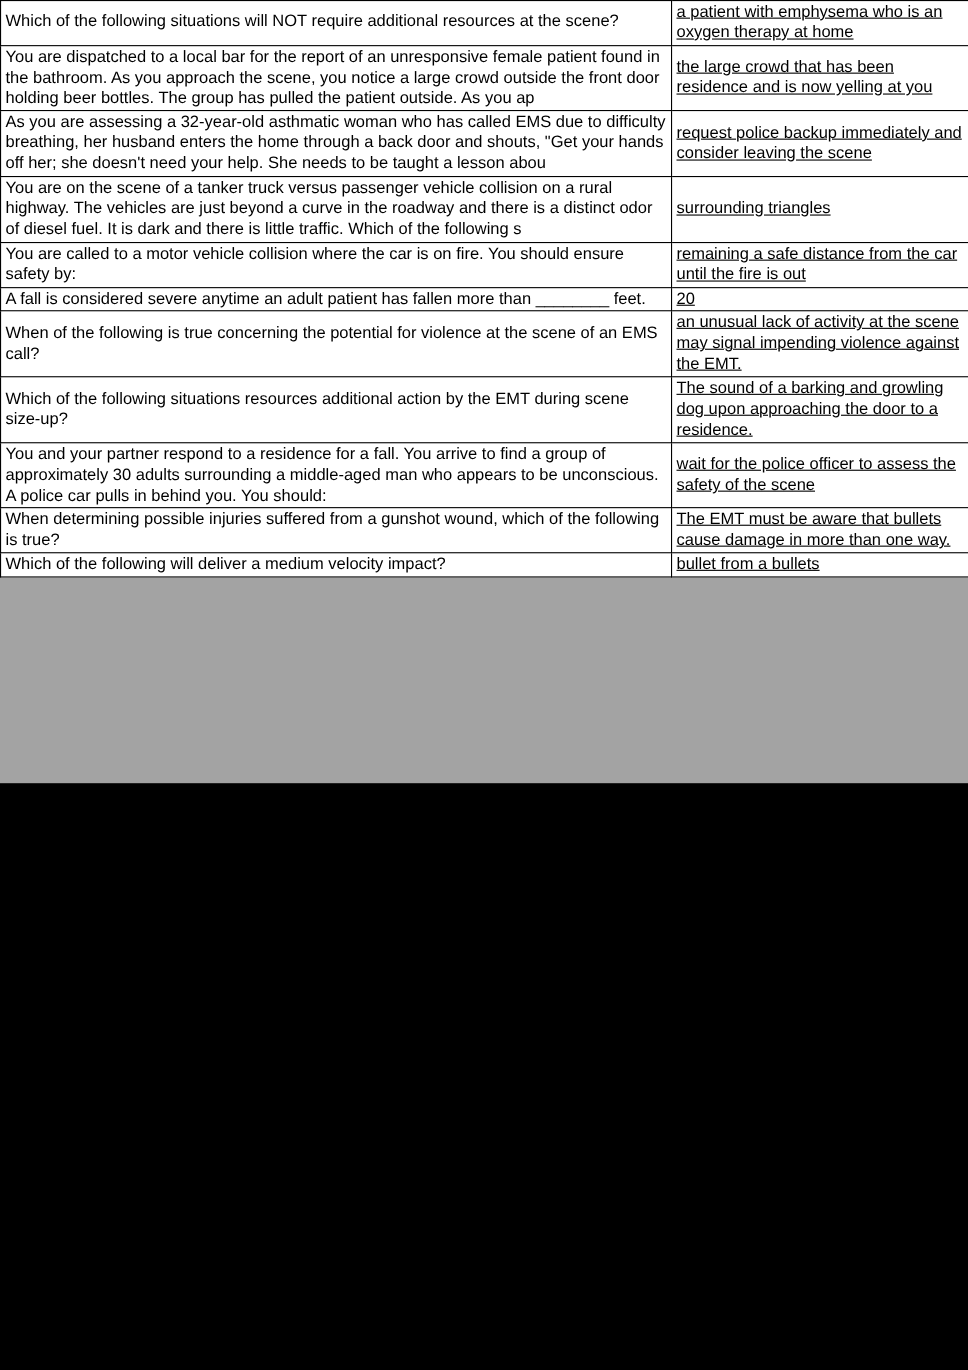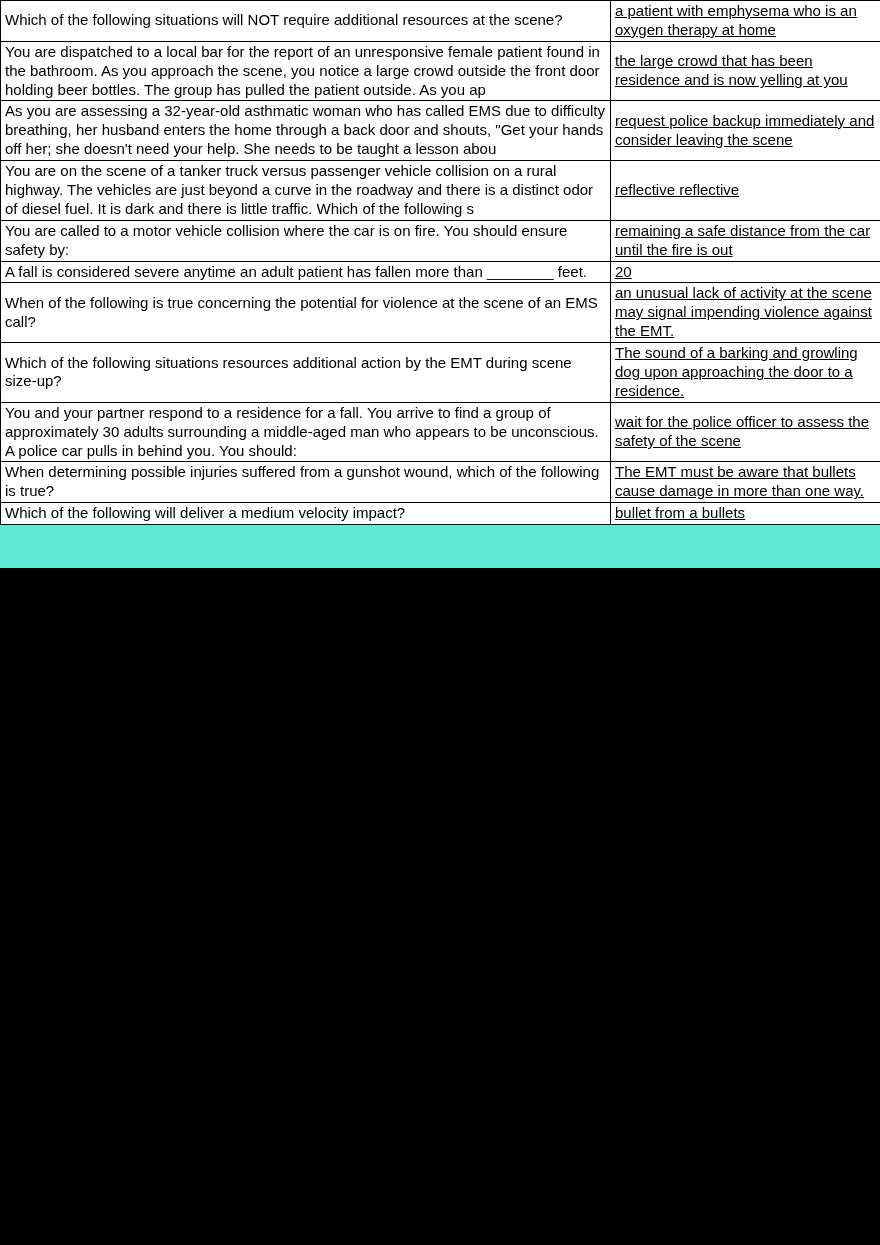--- a/index.html
+++ b/index.html
@@ -8,22 +8,22 @@
   }
   body {
     width: 880px;
     height: 1245px;
     background: #000000;
     font-family: "Liberation Sans", sans-serif;
     overflow: hidden;
   }
   .page {
     width: 880px;
-    height: 568px;
-    background: #5eead4;
+    height: 712px;
+    background: #a3a3a3;
     box-sizing: border-box;
   }
   table.qa {
     border-collapse: collapse;
     width: 880px;
     table-layout: fixed;
     background: #ffffff;
     color: #000000;
   }
   table.qa td {
@@ -54,21 +54,21 @@
         <tr>
           <td class="q">You are dispatched to a local bar for the report of an unresponsive female patient found in the bathroom. As you approach the scene, you notice a large crowd outside the front door holding beer bottles. The group has pulled the patient outside. As you ap</td>
           <td class="a">the large crowd that has been residence and is now yelling at you</td>
         </tr>
         <tr>
           <td class="q">As you are assessing a 32-year-old asthmatic woman who has called EMS due to difficulty breathing, her husband enters the home through a back door and shouts, "Get your hands off her; she doesn't need your help. She needs to be taught a lesson abou</td>
           <td class="a">request police backup immediately and consider leaving the scene</td>
         </tr>
         <tr>
           <td class="q">You are on the scene of a tanker truck versus passenger vehicle collision on a rural highway. The vehicles are just beyond a curve in the roadway and there is a distinct odor of diesel fuel. It is dark and there is little traffic. Which of the following s</td>
-          <td class="a">reflective reflective</td>
+          <td class="a">surrounding triangles</td>
         </tr>
         <tr>
           <td class="q">You are called to a motor vehicle collision where the car is on fire. You should ensure safety by:</td>
           <td class="a">remaining a safe distance from the car until the fire is out</td>
         </tr>
         <tr>
           <td class="q">A fall is considered severe anytime an adult patient has fallen more than ________ feet.</td>
           <td class="a">20</td>
         </tr>
         <tr>

